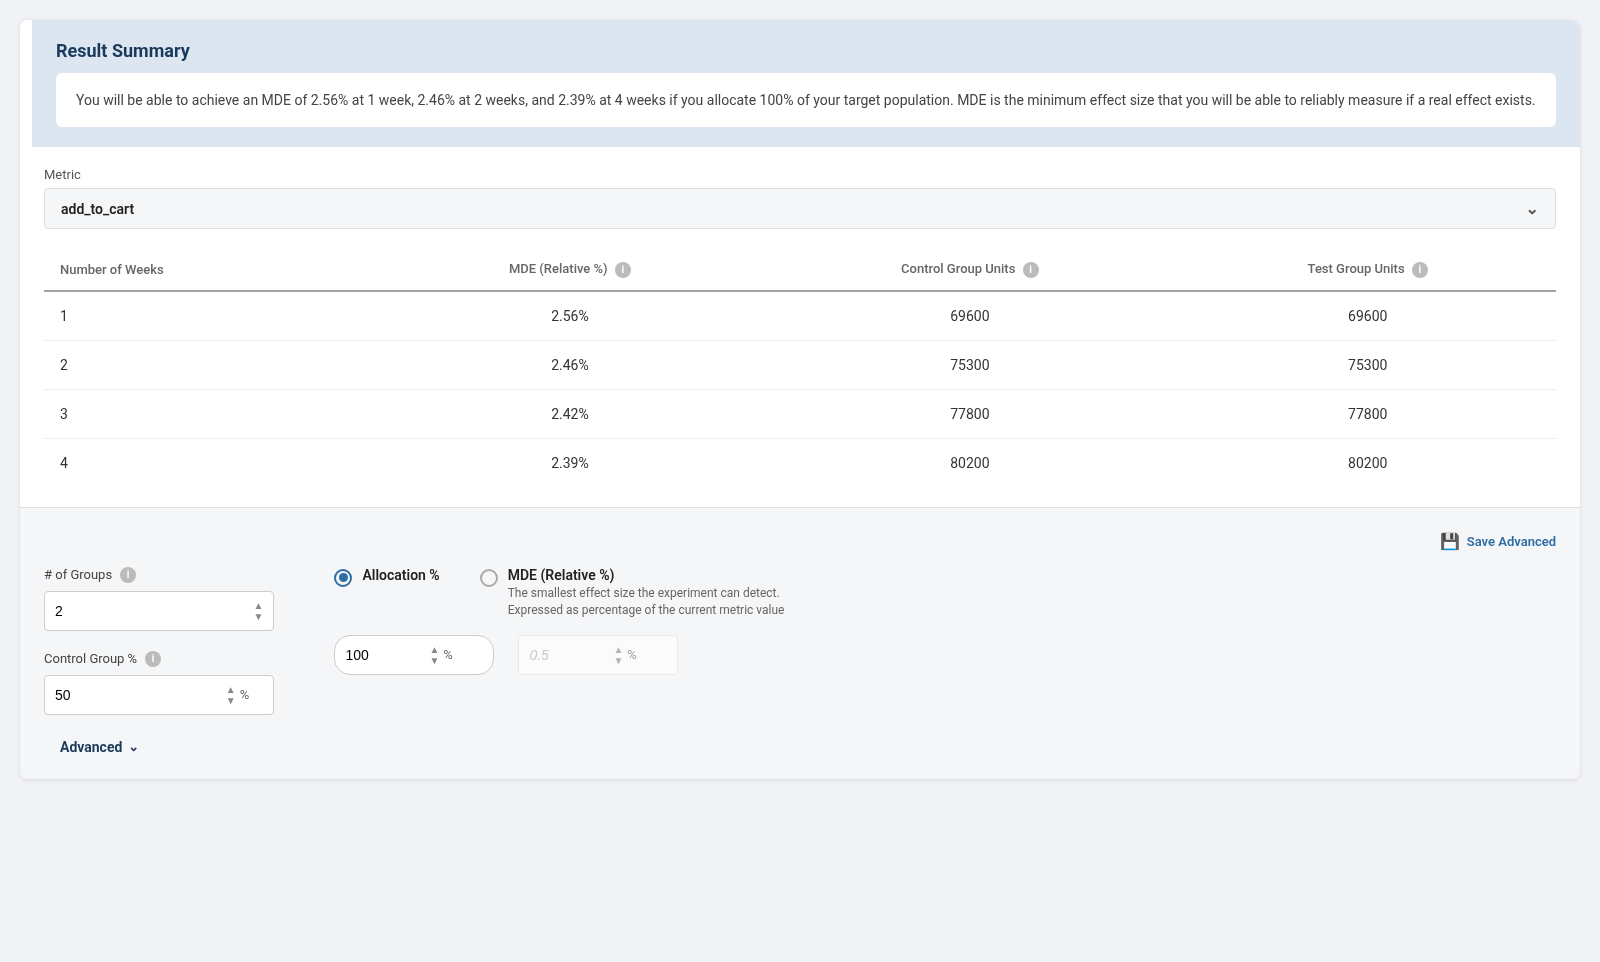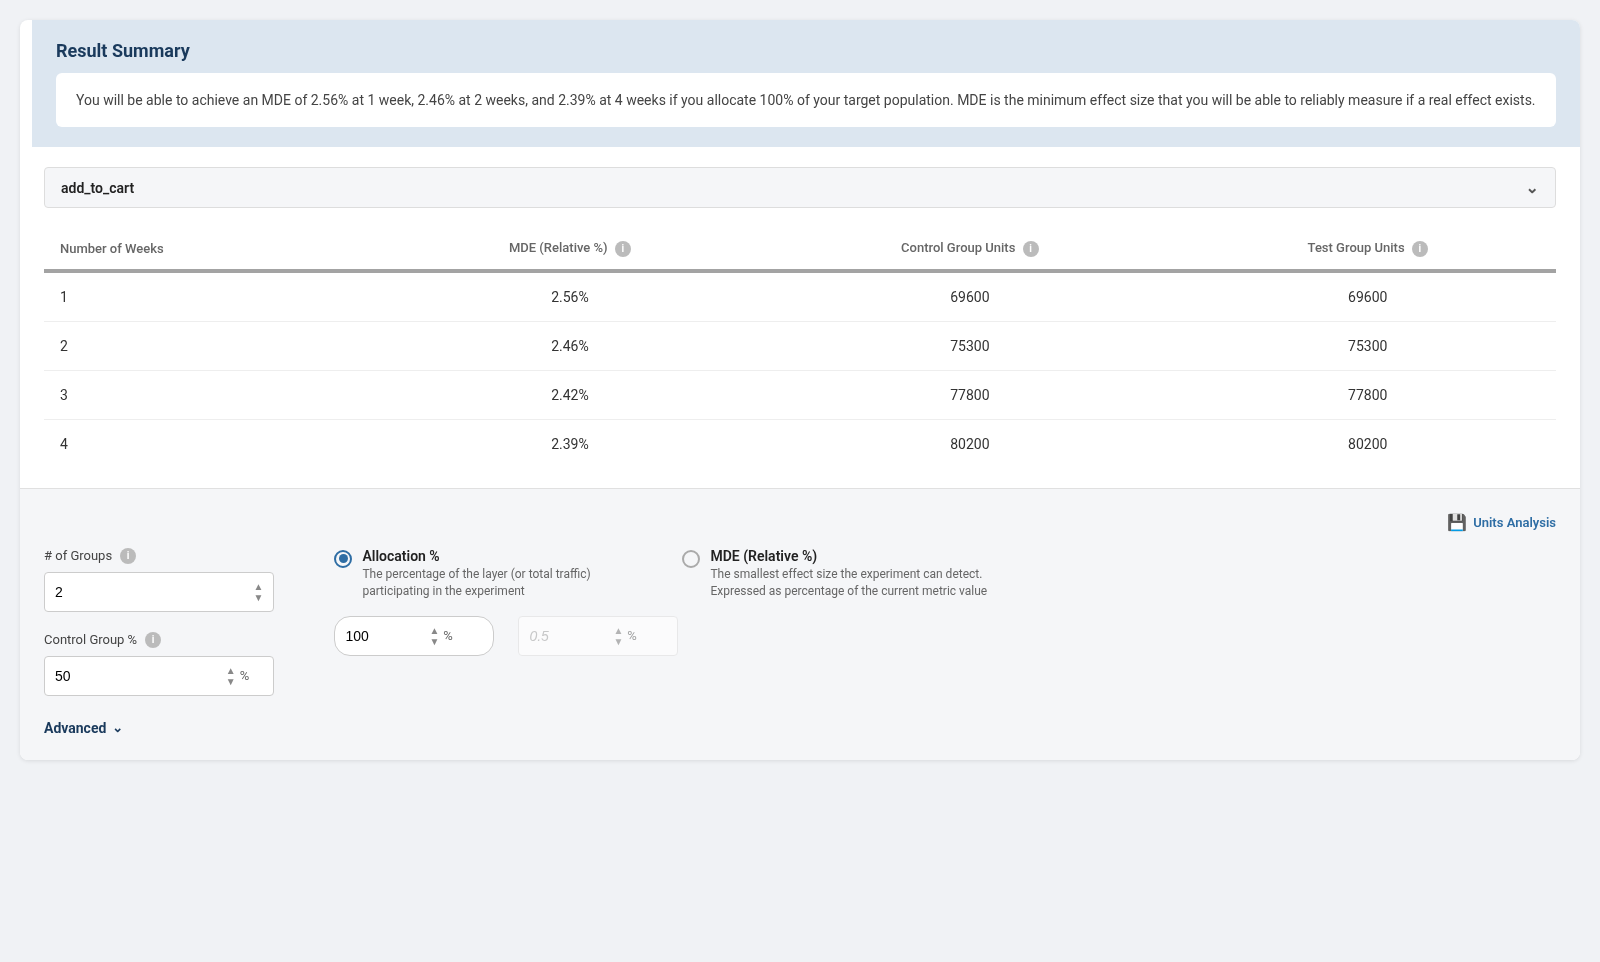--- a/index.html
+++ b/index.html
@@ -65,21 +65,21 @@
     }
     
     .table-section {
       padding: 20px 24px;
     }
     table {
       width: 100%;
       border-collapse: collapse;
     }
     thead tr {
-      border-bottom: 4px solid #a3a3a3;
+      border-bottom: 2px solid #a3a3a3;
     }
     thead th {
       padding: 12px 16px;
       font-size: 13px;
       font-weight: 500;
       color: #666;
       text-align: center;
     }
     thead th:first-child {
       text-align: left;
@@ -257,20 +257,21 @@
       outline: none;
       width: 80px;
       font-size: 14px;
       background: transparent;
       color: #aaa;
       font-style: italic;
     }
     
     .advanced-section {
       margin-top: 24px;
+      margin-left: 16px;
     }
     .advanced-toggle {
       display: flex;
       align-items: center;
       gap: 6px;
       font-size: 14px;
       font-weight: 700;
       color: #1a3a5c;
       cursor: pointer;
     }
@@ -298,20 +299,21 @@
 <div class="main-card">
 
   <div class="result-summary">
     <h2>Result Summary</h2>
     <div class="result-summary-box">
       <span>You will be able to achieve an MDE of 2.56% at 1 week, 2.46% at 2 weeks, and 2.39% at 4 weeks if you allocate 100% of your target population. MDE is the minimum effect size that you will be able to reliably measure if a real effect exists.</span>
     </div>
   </div>
 
   <div class="metric-section">
+    <div class="metric-label">Metric</div>
     <div class="metric-dropdown">
       <span>add_to_cart</span>
       <span class="chevron-icon">⌄</span>
     </div>
   </div>
 
   <div class="table-section">
     <table>
       <thead>
         <tr>
@@ -359,21 +361,21 @@
     </tr>
         </tbody>
     </table>
   </div>
 
   <div class="config-section">
 
     <div style="display:flex; justify-content:flex-end; margin-bottom:16px;">
       <div class="save-analysis">
         <span class="save-icon">💾</span>
-        <span>Units Analysis</span>
+        <span>Save Advanced</span>
       </div>
     </div>
 
     <div class="config-fields-row">
 
       <div class="config-left">
         <div style="margin-bottom:20px;">
           <div class="field-label">
             <span># of Groups</span>
             <span class="info-icon">i</span>
@@ -404,21 +406,20 @@
       </div>
 
       <div class="perform-section">
 
         <div class="radio-group">
 
           <div class="radio-option">
             <div class="radio-btn active"></div>
             <div class="radio-text">
               <strong>Allocation %</strong>
-              <p>The percentage of the layer (or total traffic) participating in the experiment</p>
             </div>
           </div>
 
           <div class="radio-option">
             <div class="radio-btn inactive"></div>
             <div class="radio-text">
               <strong>MDE (Relative %)</strong>
               <p>The smallest effect size the experiment can detect. Expressed as percentage of the current metric value</p>
             </div>
           </div>

